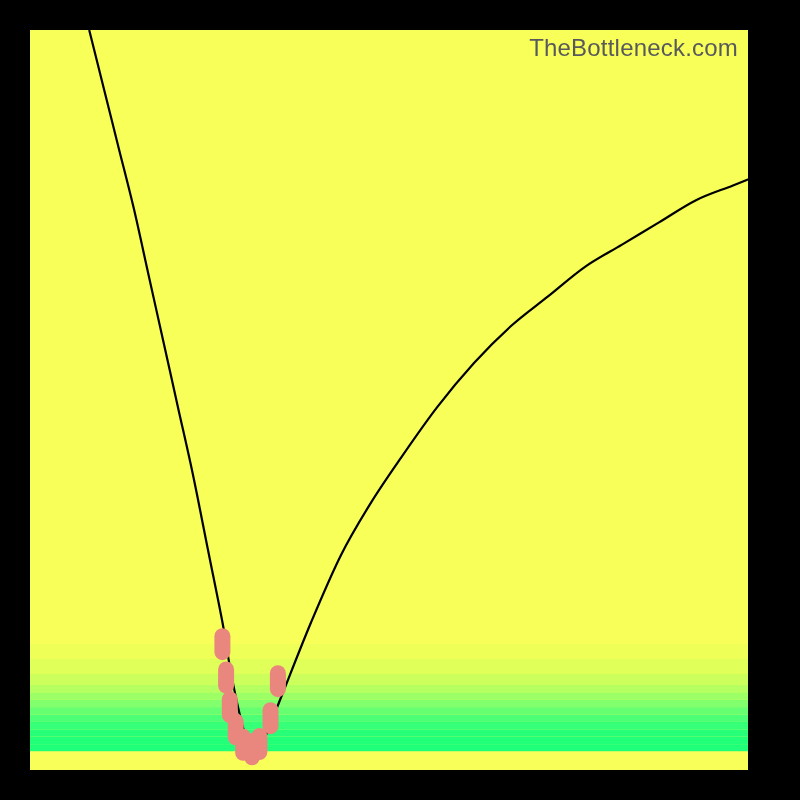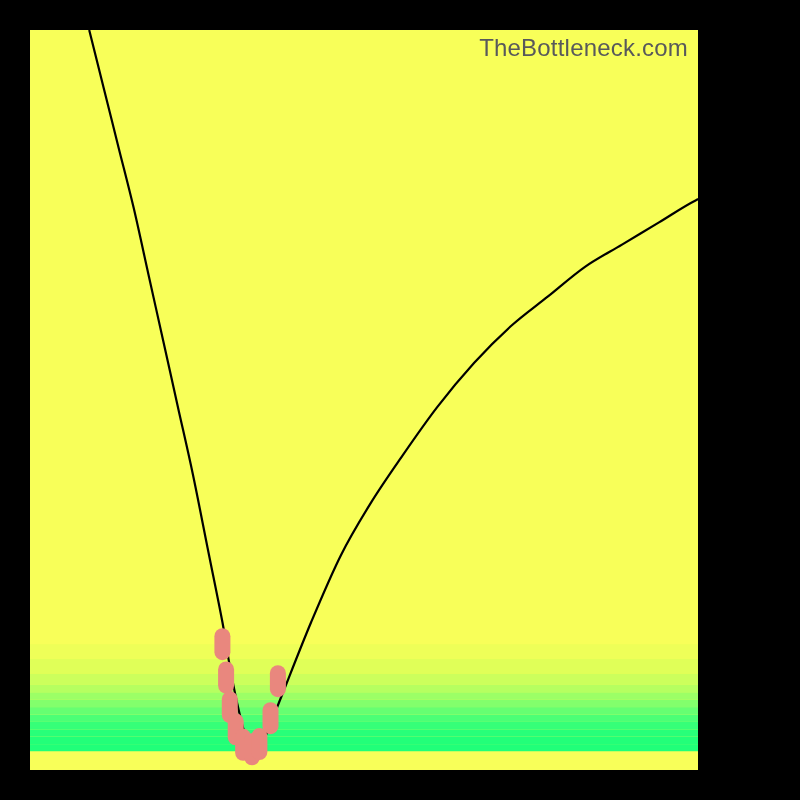--- a/index.html
+++ b/index.html
@@ -7,24 +7,23 @@
     padding: 0;
     width: 800px;
     height: 800px;
     background: #000;
     overflow: hidden;
   }
   .frame {
     position: absolute;
     left: 30px;
     top: 30px;
-    width: 652px;
+    width: 718px;
     height: 740px;
     overflow: hidden;
-    padding-left: 16px;
   }
   .watermark {
     position: absolute;
     top: 4px;
     right: 10px;
     font-family: Arial, Helvetica, sans-serif;
     font-size: 24px;
     color: #58595b;
     letter-spacing: 0.2px;
     z-index: 20;

